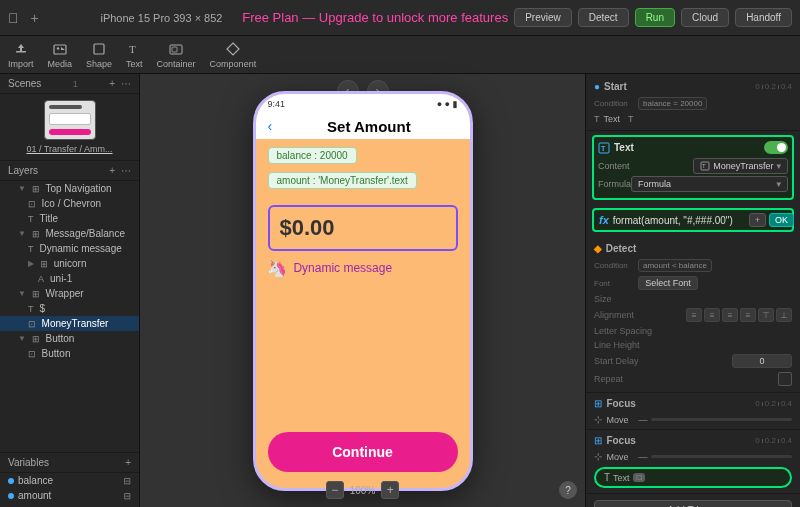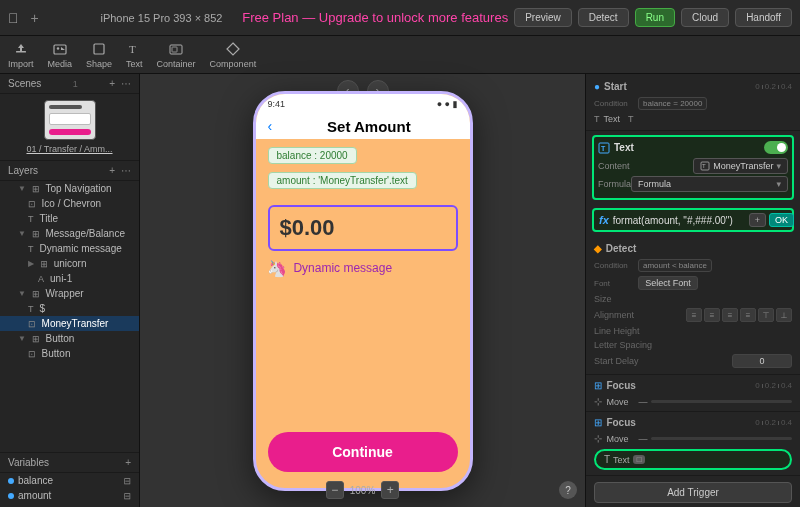--- a/index.html
+++ b/index.html
@@ -897,28 +897,32 @@
         <div class="align-btns">
           <div class="align-btn">≡</div>
           <div class="align-btn">≡</div>
           <div class="align-btn">≡</div>
           <div class="align-btn">≡</div>
           <div class="align-btn">⊤</div>
           <div class="align-btn">⊥</div>
         </div>
       </div>
       <div class="prop-row">
+        <span class="prop-label">Letter Spacing</span>
+      </div>
+      <div class="prop-row">
         <span class="prop-label">Line Height</span>
-      </div>
-      <div class="prop-row">
-        <span class="prop-label">Letter Spacing</span>
       </div>
       <div class="prop-row">
         <span class="prop-label">Start Delay</span>
         <span class="prop-value">0</span>
+      </div>
+      <div class="prop-row">
+        <span class="prop-label">Repeat</span>
+        <div style="width:14px;height:14px;border:1px solid #555;border-radius:2px;background:#2a2a2a;"></div>
       </div>
     </div>
 
     <div class="focus-block">
       <div class="focus-header">
         <span style="color:#4af;font-size:10px;">⊞</span>
         <span class="focus-header-label">Focus</span>
         <div class="scale-row" style="margin-left:auto;">
           <span style="font-size:8px;color:#555;">0</span>
           <div class="scale-tick"></div>

